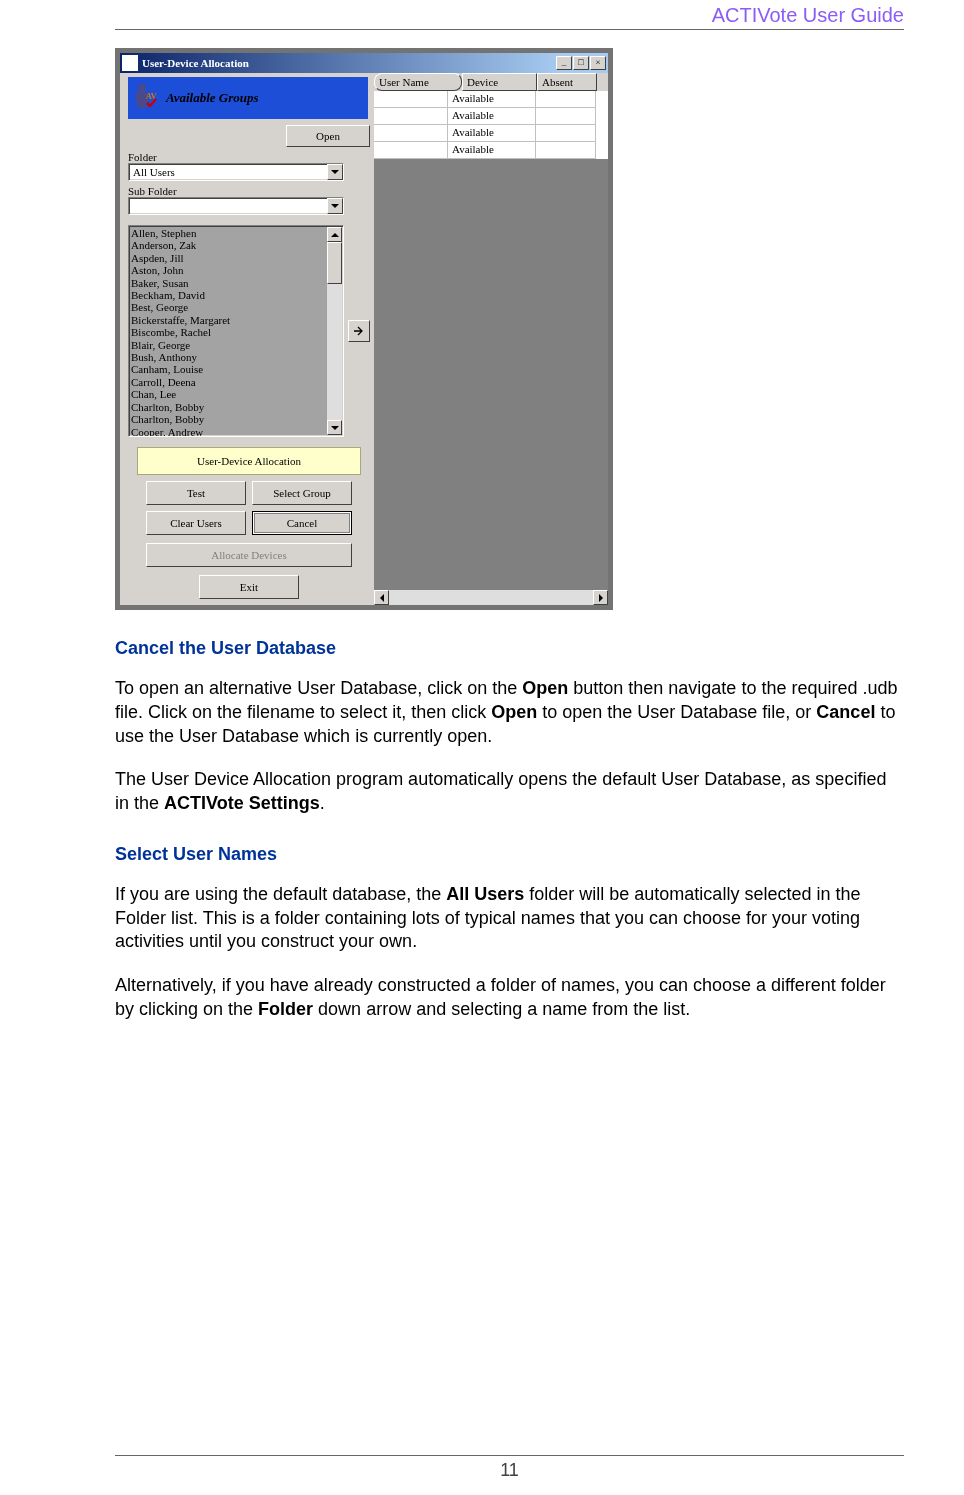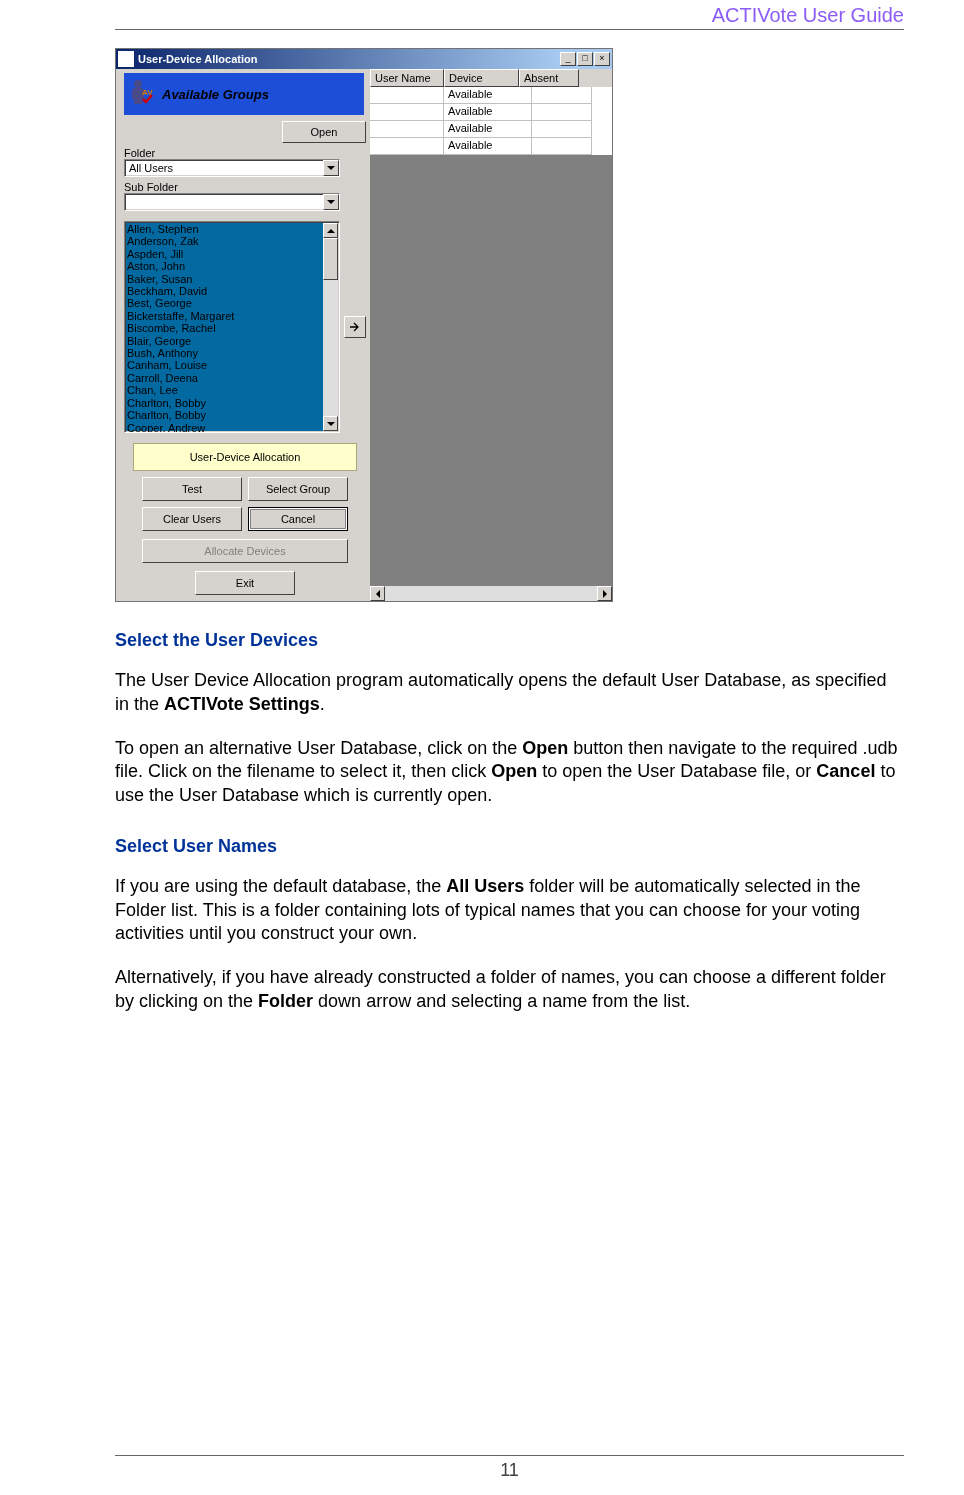--- a/index.html
+++ b/index.html
@@ -22,23 +22,23 @@
     font-size: 20px;
     padding-top: 4px;
     padding-bottom: 2px;
     border-bottom: 1px solid #666;
     margin-bottom: 18px;
   }
 
   
   .win {
     width: 498px;
-    border: 1px solid #737373;
+    border: 5px solid #737373;
     background: #d6d3ce;
-    font-family: Liberation Sans, sans-serif;
+    font-family: Liberation Serif, serif;
     font-size: 11px;
     color: #000;
   }
   .titlebar {
     background: linear-gradient(to right,#0a246a,#a6caf0 90%);
     color: #fff;
     height: 20px;
     display: flex;
     align-items: center;
     padding: 0 2px;
@@ -108,21 +108,21 @@
   }
   .ddbtn{
     width:16px;height:16px;
     background:#d6d3ce;
     border:1px solid #fff;border-right-color:#404040;border-bottom-color:#404040;
     display:flex;align-items:center;justify-content:center;
   }
   .ddbtn::after{content:"";border-left:4px solid transparent;border-right:4px solid transparent;border-top:4px solid #000;}
 
   .listbox{
-    background:#0369a1;
+    background:#a3a3a3;
     border:1px solid #808080;
     border-right-color:#fff;border-bottom-color:#fff;
     box-shadow: inset 1px 1px 0 #404040, inset -1px -1px 0 #d6d3ce;
     height:212px;
     padding:1px 0 1px 2px;
     font-size:11px;
     line-height:12.4px;
     position:relative;
     overflow:hidden;
   }
@@ -154,21 +154,21 @@
   .btnexit{width:100px;height:24px;margin:8px auto 0;display:flex;align-items:center;justify-content:center;}
 
   
   .thead{
     display:flex;background:#d6d3ce;
   }
   .th{
     border:1px solid #fff;border-right-color:#404040;border-bottom-color:#404040;
     padding:2px 4px;font-size:11px;height:18px;
   }
-  .th.c1{width:74px;}
+  .th.c1{width:88px;border-radius:8px;}
   .th.c2{width:75px;}
   .th.c3{width:60px;}
   .trow{display:flex;background:#fff;}
   .td{border-right:1px solid #c0c0c0;border-bottom:1px solid #c0c0c0;padding:1px 4px;font-size:11px;height:17px;}
   .td.c1{width:74px;}
   .td.c2{width:88px;}
   .td.c3{width:60px;}
 
   .hscroll{
     position:absolute;left:0;right:0;bottom:0;height:15px;background:#dedede;
@@ -317,26 +317,26 @@
             </div>
           </div>
         <div class="hscroll">
           <div class="hbtn l"></div>
           <div class="hbtn r"></div>
         </div>
       </div>
     </div>
   </div>
 
-  <div class="section-h">Select the User Devices</div>
+  <div class="section-h">Cancel the User Database</div>
+  <div class="para">
+    <span>To open an alternative User Database, click on the </span><span class="bold">Open</span><span> button then navigate to the required .udb file. Click on the filename to select it, then click </span><span class="bold">Open</span><span> to open the User Database file, or </span><span class="bold">Cancel</span><span> to use the User Database which is currently open.</span>
+  </div>
   <div class="para">
     <span>The User Device Allocation program automatically opens the default User Database, as specified in the </span><span class="bold">ACTIVote Settings</span><span>.</span>
-  </div>
-  <div class="para">
-    <span>To open an alternative User Database, click on the </span><span class="bold">Open</span><span> button then navigate to the required .udb file. Click on the filename to select it, then click </span><span class="bold">Open</span><span> to open the User Database file, or </span><span class="bold">Cancel</span><span> to use the User Database which is currently open.</span>
   </div>
 
   <div class="section-h">Select User Names</div>
   <div class="para">
     <span>If you are using the default database, the </span><span class="bold">All Users</span><span> folder will be automatically selected in the Folder list. This is a folder containing lots of typical names that you can choose for your voting activities until you construct your own.</span>
   </div>
   <div class="para">
     <span>Alternatively, if you have already constructed a folder of names, you can choose a different folder by clicking on the </span><span class="bold">Folder</span><span> down arrow and selecting a name from the list.</span>
   </div>
 </div>

